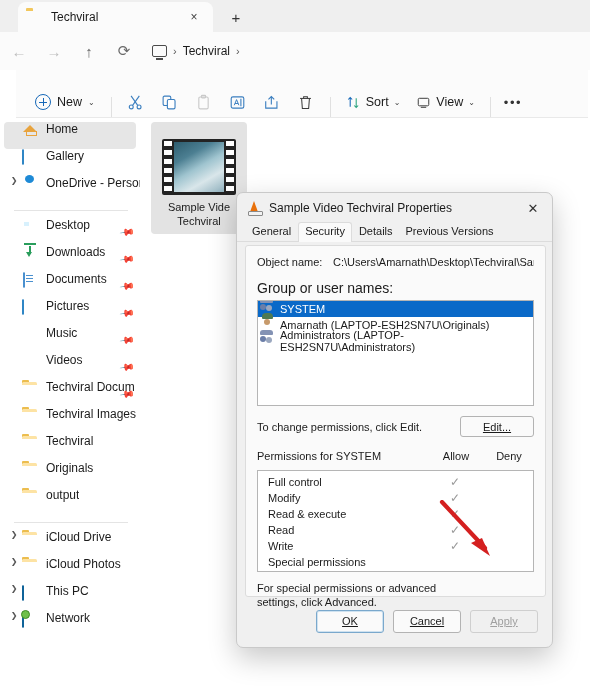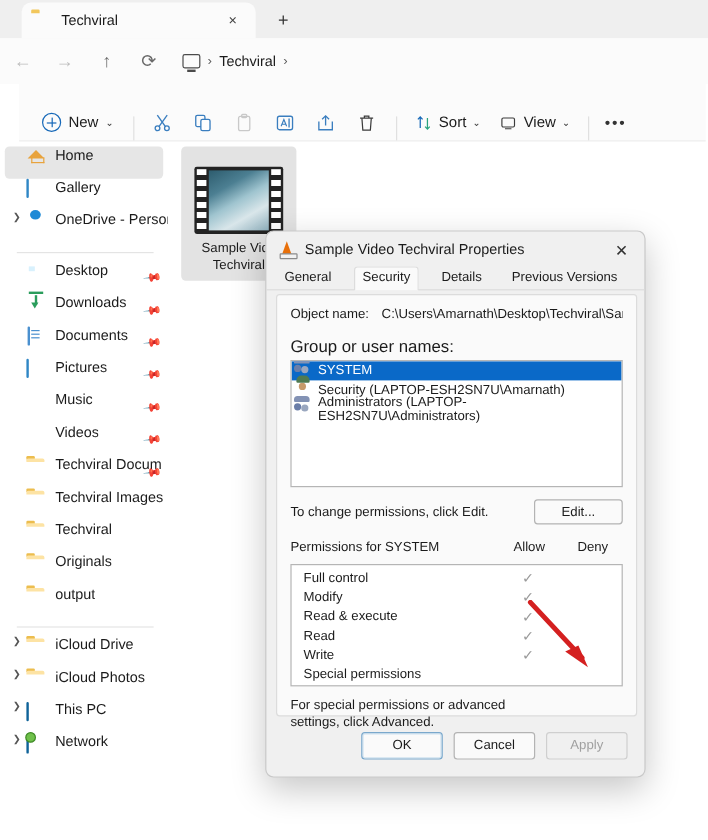--- a/index.html
+++ b/index.html
@@ -161,38 +161,38 @@
     position:absolute;left:12px;top:3px;width:50px;height:50px;
     background:linear-gradient(150deg,#2d5c6e 0%,#4c7f92 28%,#9fc4cf 50%,#d9e6ea 72%,#8fb0bd 100%);
   }
   .file-label{
     position:absolute;left:4px;top:78px;width:88px;text-align:center;
     font-size:11px;color:#1b1b1b;line-height:14px;
   }
 
   
   .dlg{
-    position:absolute;left:221px;top:192px;width:317px;height:456px;
+    position:absolute;left:236px;top:192px;width:317px;height:456px;
     background:#f0f0f0;border:1px solid #c9c9c9;border-radius:7px;
     box-shadow:0 10px 28px rgba(0,0,0,.22);
     font-family:"Liberation Sans", sans-serif;
   }
   .dlg-title{height:30px;display:flex;align-items:center;padding:0 6px 0 10px;}
   .vlc-ico{width:14px;height:15px;position:relative;margin-right:8px;}
   .vlc-ico::before{
     content:"";position:absolute;left:3px;top:0;width:0;height:0;
     border-left:4px solid transparent;border-right:4px solid transparent;border-bottom:11px solid #e8700a;
   }
   .vlc-ico::after{
     content:"";position:absolute;left:0.5px;bottom:0;width:13px;height:3px;background:#f2f2f2;border:1px solid #8a8a8a;border-radius:1px;
   }
   .dlg-title-text{flex:1;font-size:12px;color:#1b1b1b;}
   .dlg-close{width:26px;height:24px;display:flex;align-items:center;justify-content:center;color:#333;font-size:13px;}
   .dlg-tabs{
-    display:flex;align-items:flex-end;height:19px;padding-left:9px;gap:13px;
+    display:flex;align-items:flex-end;height:19px;padding-left:9px;gap:1px;
     border-bottom:1px solid #dcdcdc;
   }
   .dtab{
     font-size:11px;color:#1b1b1b;padding:2px 6px 3px;line-height:13px;
   }
   .dtab.active{background:#fafafa;border:1px solid #dcdcdc;border-bottom:none;border-radius:3px 3px 0 0;
     position:relative;top:1px;padding-bottom:4px;}
   .dlg-body{
     position:absolute;left:8px;top:52px;width:301px;height:352px;background:#fafafa;
     border:1px solid #dcdcdc;border-radius:3px;padding:10px 11px;
@@ -212,21 +212,21 @@
   .ic-users::after{content:"";position:absolute;left:6px;top:2px;width:6px;height:6px;border-radius:50%;background:#9aa7bf;}
   .ic-users i{position:absolute;left:0;bottom:0;width:13px;height:5px;background:#8392b4;border-radius:3px 3px 1px 1px;}
   .ic-user1{width:15px;height:13px;position:relative;top:1px;}
   .ic-user1::before{content:"";position:absolute;left:4px;top:0;width:6px;height:6px;border-radius:50%;background:#c79a6b;}
   .ic-user1::after{content:"";position:absolute;left:1.5px;bottom:0;width:11px;height:6px;background:#4f7a52;border-radius:4px 4px 1px 1px;}
   .editrow{display:flex;align-items:center;justify-content:space-between;margin-top:10px;}
   .editrow .t{font-size:11px;color:#1b1b1b;}
   .btn{
     background:#fafafa;border:1px solid #b3b3b3;border-radius:3px;
     font-size:11px;color:#1b1b1b;font-family:"Liberation Sans",sans-serif;
-    display:flex;align-items:center;justify-content:center;
+    display:flex;align-items:center;justify-content:center;text-decoration:underline;
   }
   .btn-edit{width:74px;height:21px;}
   .permhdr{display:flex;align-items:flex-start;margin-top:13px;margin-bottom:8px;font-size:11px;color:#1b1b1b;}
   .permhdr .pname{flex:1;}
   .permhdr .pallow{width:56px;text-align:center;}
   .permhdr .pdeny{width:50px;text-align:center;}
   .permbox{background:#fff;border:1px solid #b5b5b5;height:102px;padding-top:3px;}
   .perm-row{display:flex;align-items:center;height:16px;font-size:11px;color:#1b1b1b;}
   .perm-row .pn{flex:1;padding-left:10px;}
   .perm-row .pa{width:56px;text-align:center;color:#9a9a9a;font-size:12px;}
@@ -483,21 +483,21 @@
       </div>
 
       <div class="lbl-sm">Group or user names:</div>
       <div class="listbox">
         <div class="lb-row sel">
           <span class="lb-ico"><span class="ic-users"><i></i></span></span>
           <span>SYSTEM</span>
         </div>
         <div class="lb-row">
           <span class="lb-ico"><span class="ic-user1"></span></span>
-          <span>Security (LAPTOP-ESH2SN7U\Amarnath)</span>
+          <span>Amarnath (LAPTOP-ESH2SN7U\Originals)</span>
         </div>
         <div class="lb-row">
           <span class="lb-ico"><span class="ic-users"><i></i></span></span>
           <span>Administrators (LAPTOP-ESH2SN7U\Administrators)</span>
         </div>
       </div>
 
       <div class="editrow">
         <span class="t">To change permissions, click Edit.</span>
         <span class="btn btn-edit">Edit...</span>

